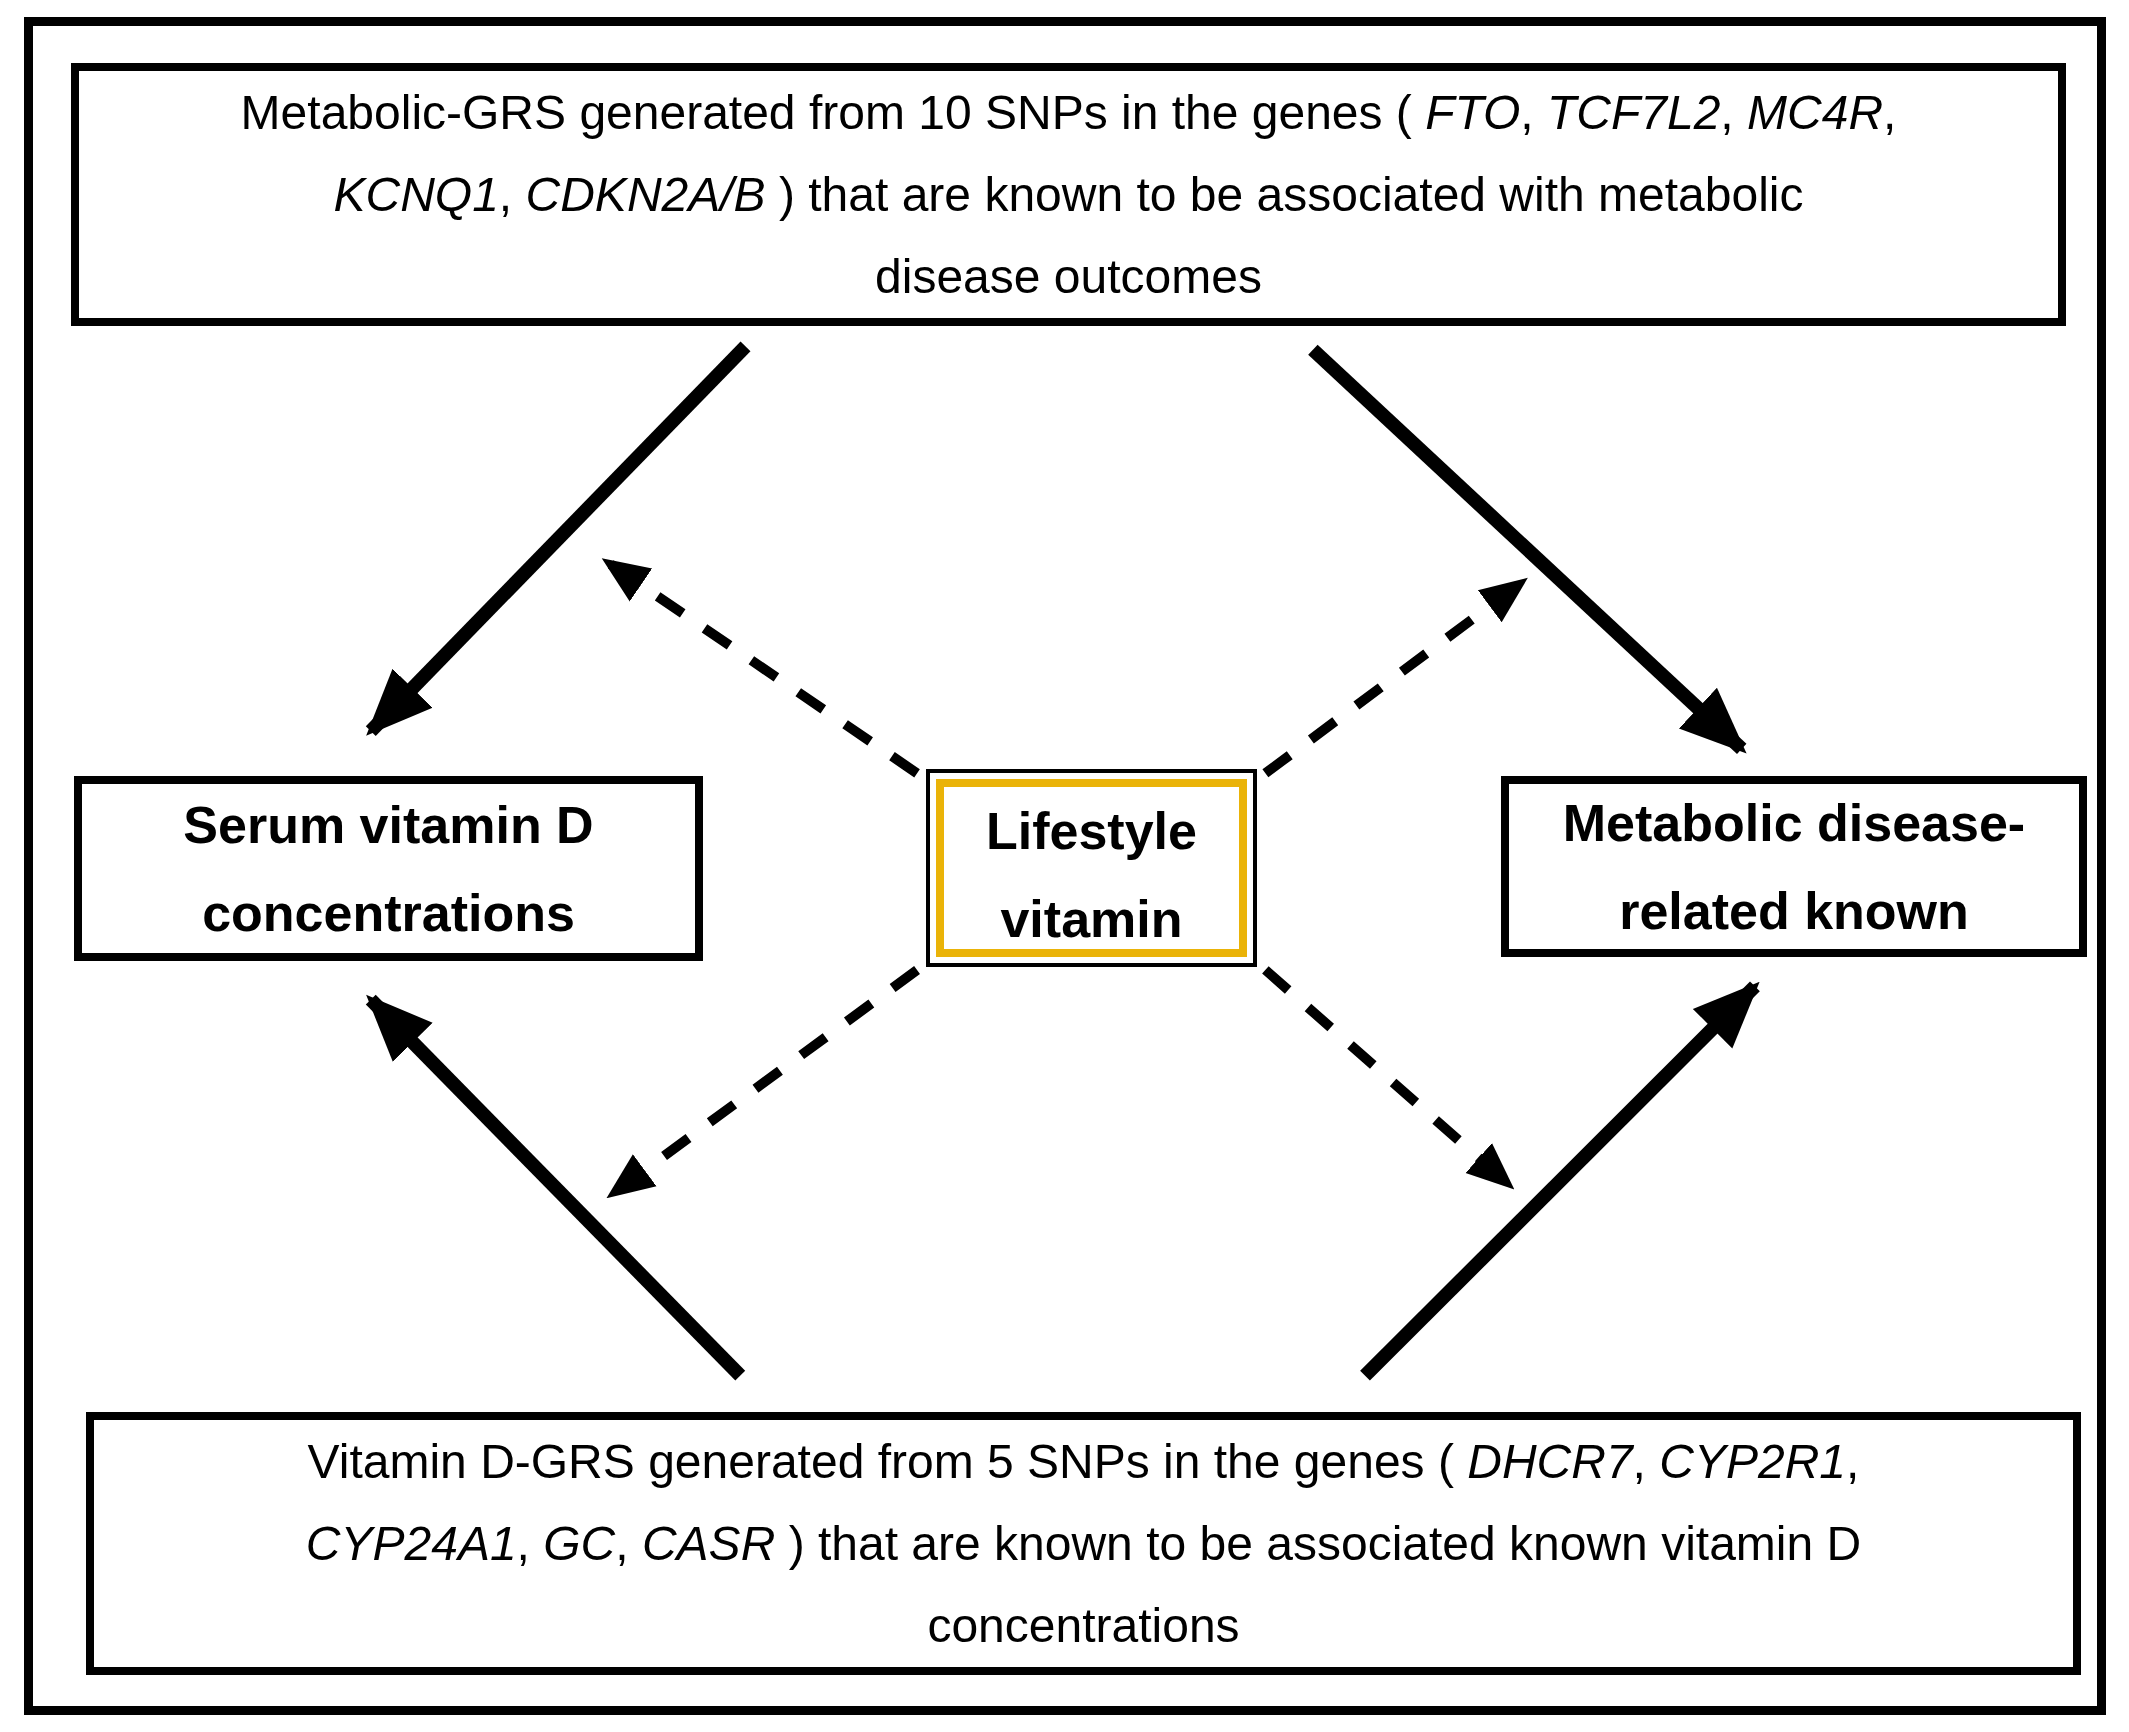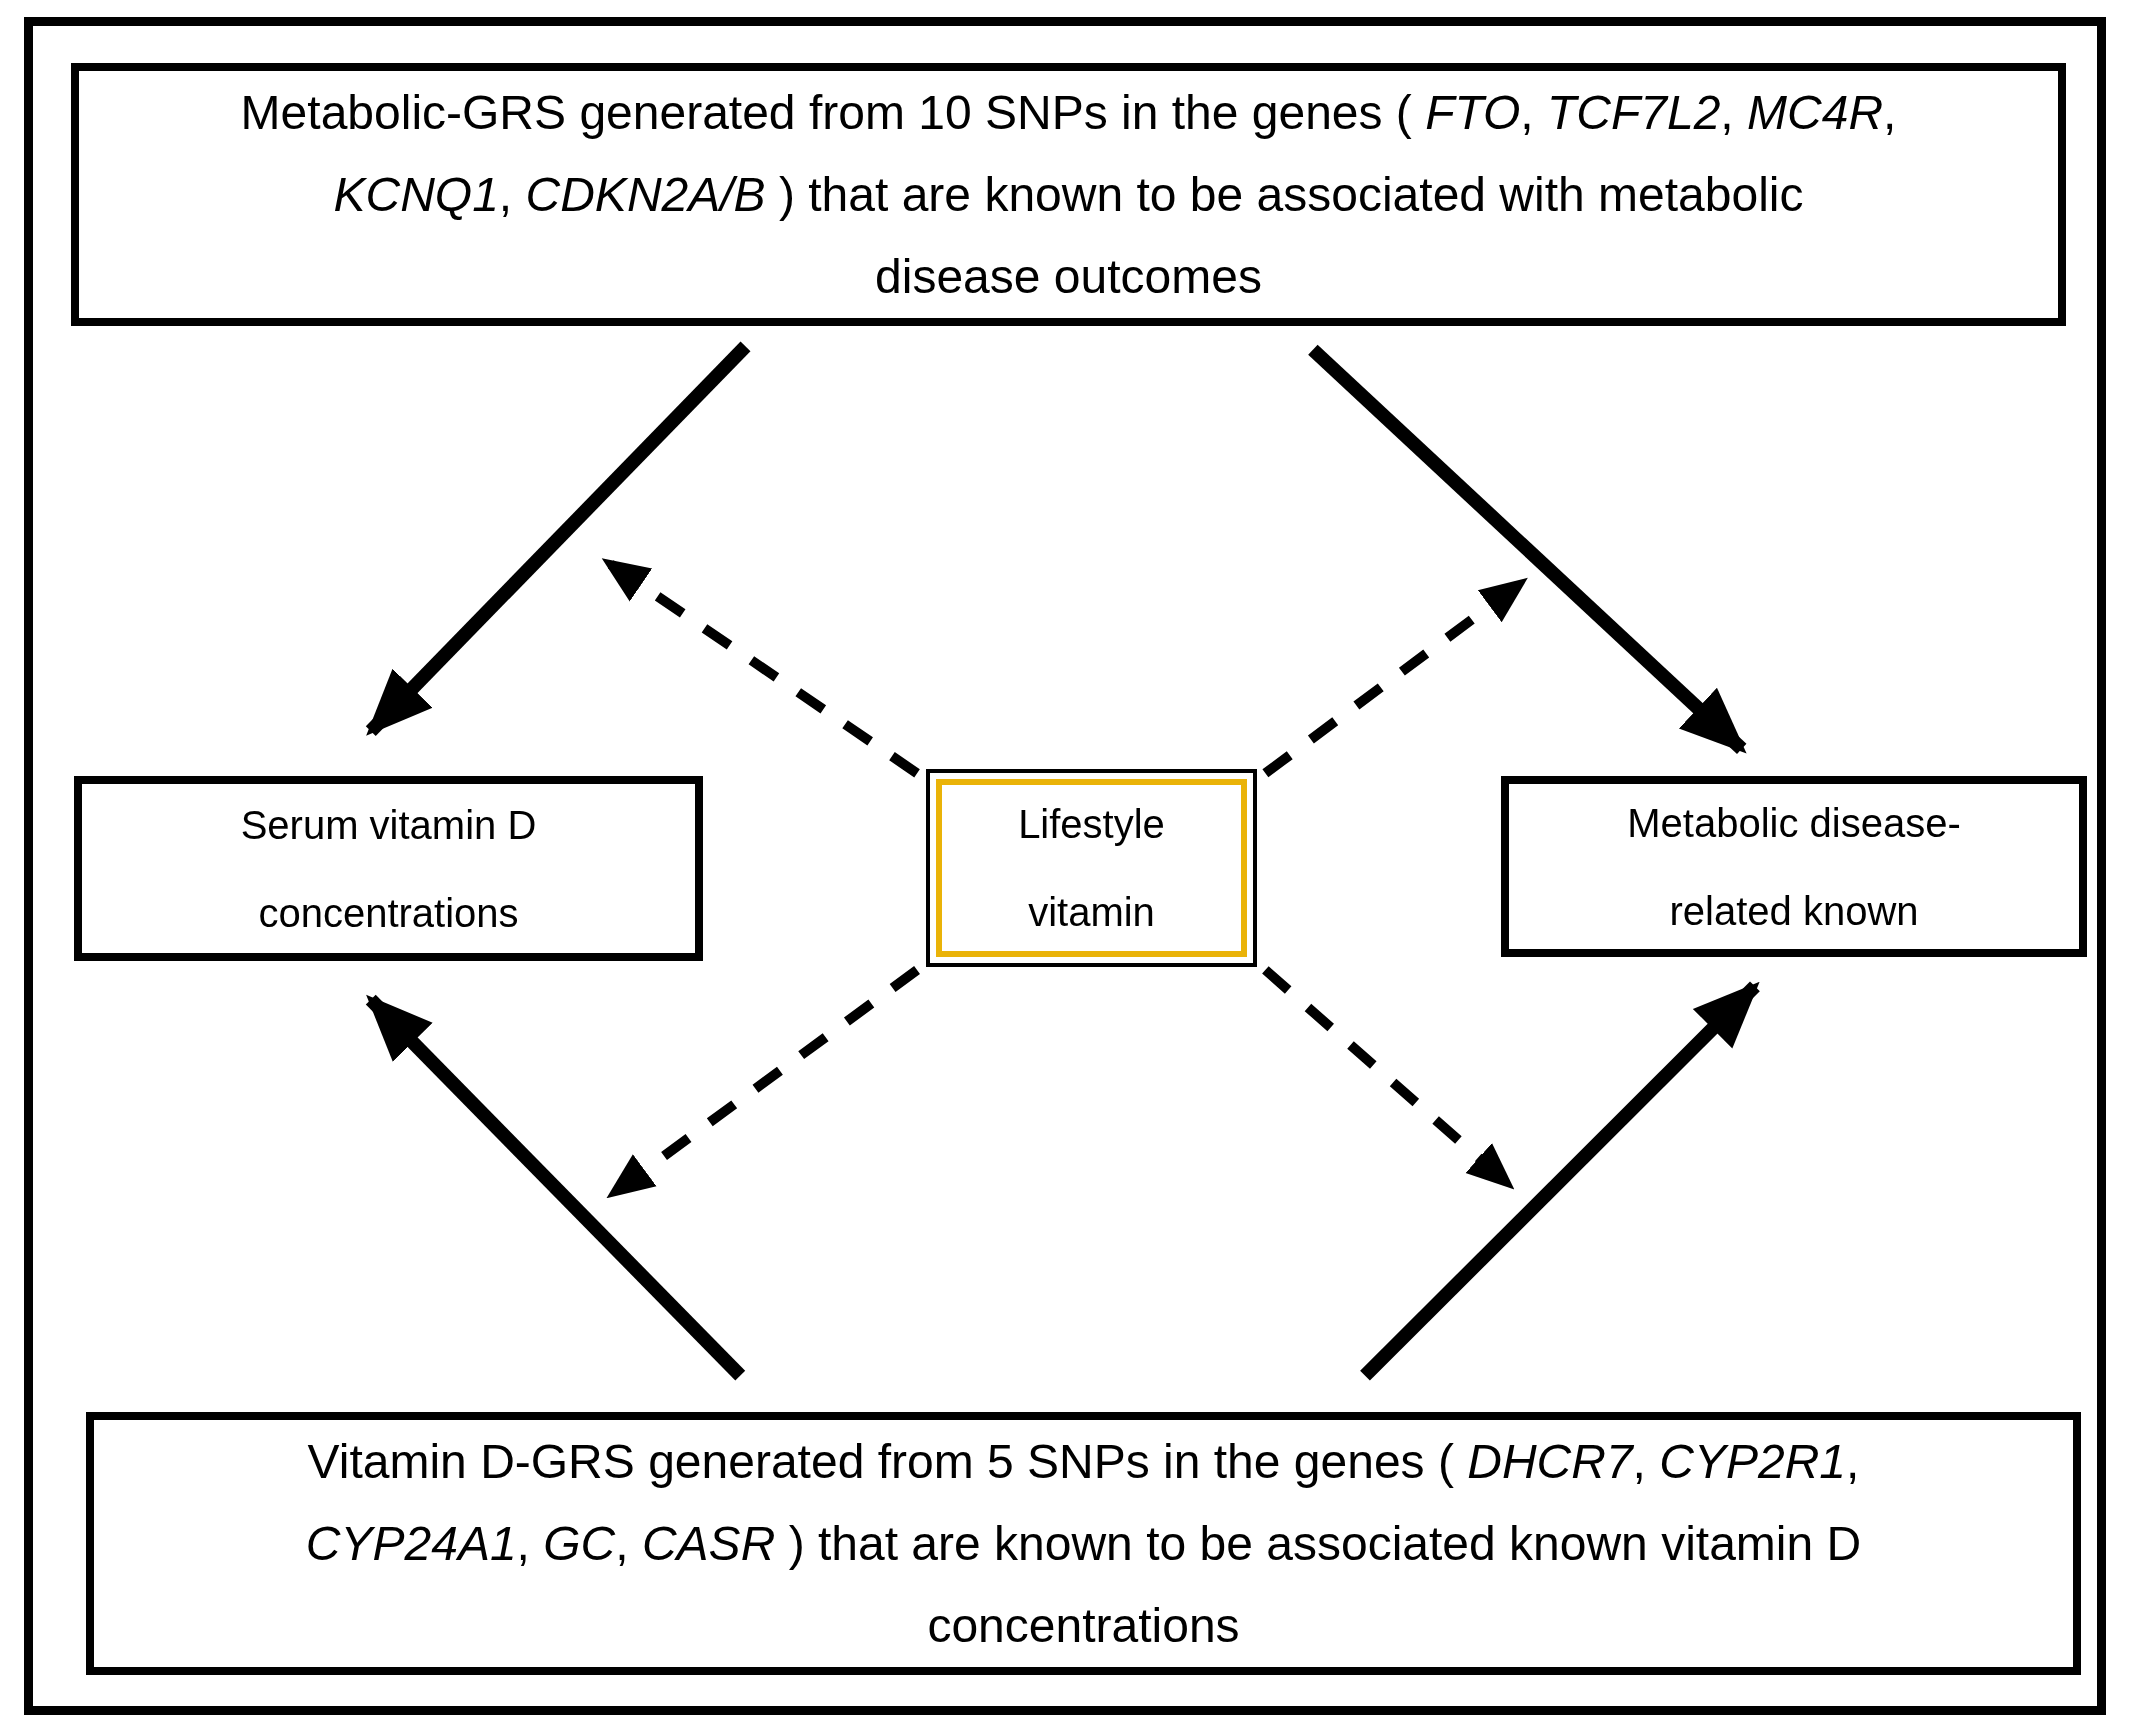--- a/index.html
+++ b/index.html
@@ -34,46 +34,47 @@
     align-items: center;
     justify-content: center;
     text-align: center;
   }
   .wide-text {
     font-size: 48px;
     line-height: 82px;
     padding: 0 3px;
   }
   .mid-text {
-    font-size: 40px;
+    font-size: 52px;
     line-height: 88px;
+    font-weight: bold;
   }
   .node i { font-style: italic; }
   .box-top    { left: 71px;  top: 63px;   width: 1995px; height: 263px; }
   .box-bottom { left: 86px;  top: 1412px; width: 1995px; height: 263px; }
   .box-left   { left: 74px;  top: 776px; width: 629px;  height: 185px; }
   .box-right  { left: 1481px; top: 776px; width: 586px;  height: 181px; margin-left: 20px; }
   .box-center-outer {
     position: absolute;
     left: 926px;
     top: 769px;
     width: 331px;
     height: 198px;
     border: 4px solid #000000;
     box-sizing: border-box;
     background: #ffffff;
     padding: 6px;
   }
   .box-center-inner {
     width: 100%;
     height: 100%;
-    border: 6px solid #eab308;
+    border: 8px solid #eab308;
     box-sizing: border-box;
     display: flex;
-    align-items: center;
+    align-items: flex-start;
     justify-content: center;
     text-align: center;
   }
   .arrows {
     position: absolute;
     left: 0;
     top: 0;
     width: 2129px;
     height: 1732px;
     pointer-events: none;

